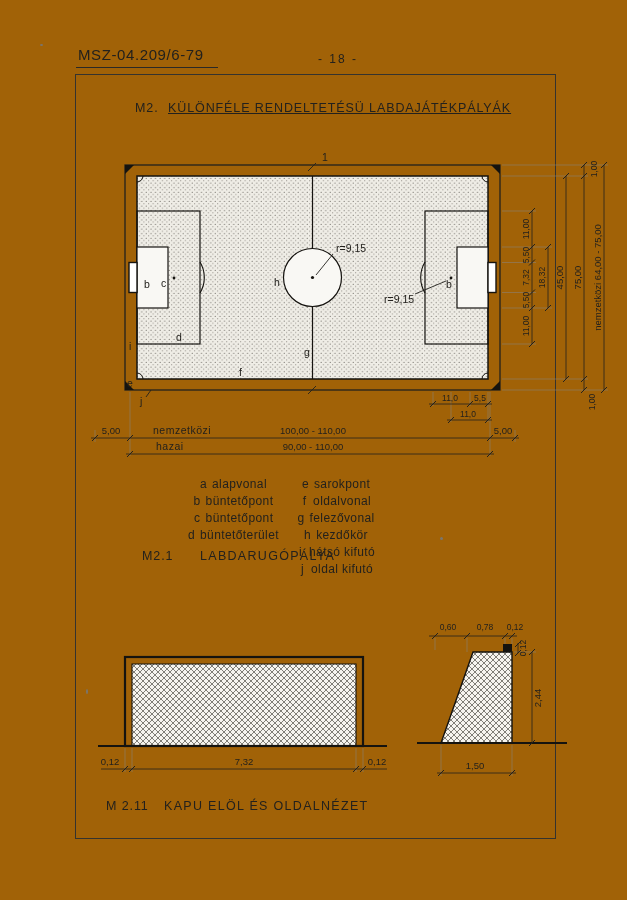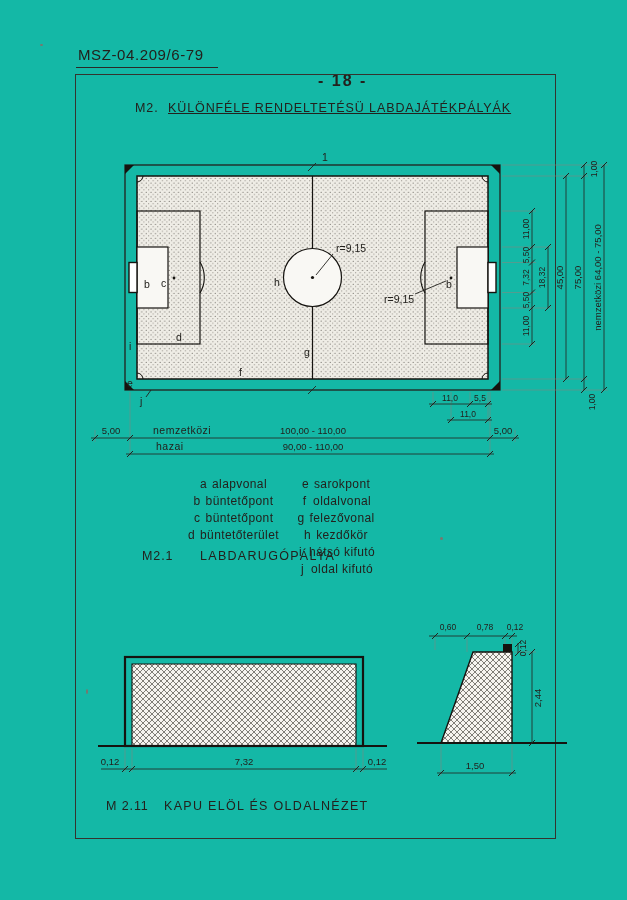--- a/index.html
+++ b/index.html
@@ -1,24 +1,24 @@
 <!DOCTYPE html>
 <html><head>
 <meta charset="utf-8">
 <style>
   html,body { margin:0; padding:0; background:#dedcd6; }
   .page {
     position:relative; width:627px; height:900px; margin:0 auto;
-    background:#14b8a6; overflow:hidden;
+    background:#a16207; overflow:hidden;
     font-family:"Liberation Sans", sans-serif; color:#23211d;
   }
   .abs { position:absolute; }
   .frame { border:1.6px solid #35332e; }
   .doc-num { font-size:15px; letter-spacing:0.6px; border-bottom:1.6px solid #2a2927; padding:0 14px 4px 2px; white-space:nowrap; }
-  .pg-num { font-size:16px; letter-spacing:2px; font-weight:bold;margin-top:20px; }
+  .pg-num { font-size:12px; letter-spacing:2px; font-weight:normal; }
   .title-block { font-size:12.5px; letter-spacing:0.9px; line-height:19px; white-space:nowrap;text-decoration:underline; }
   .title-block .code { display:inline-block; width:33px; }
   .legend { font-size:12px; line-height:17px; letter-spacing:0.4px;text-align:center; }
   .legend .k { display:inline-block; width:17px; }
   .cap { font-size:12.5px; letter-spacing:0.9px; white-space:nowrap; }
   .cap .code { display:inline-block; min-width:44px; }
   .cap .lbl { margin-left:14px; letter-spacing:1.3px; }
   svg text { font-family:"Liberation Sans", sans-serif; fill:#23211d; }
   .dimtxt { font-size:9.5px; }
   .dimtxt-s { font-size:8.5px; }

